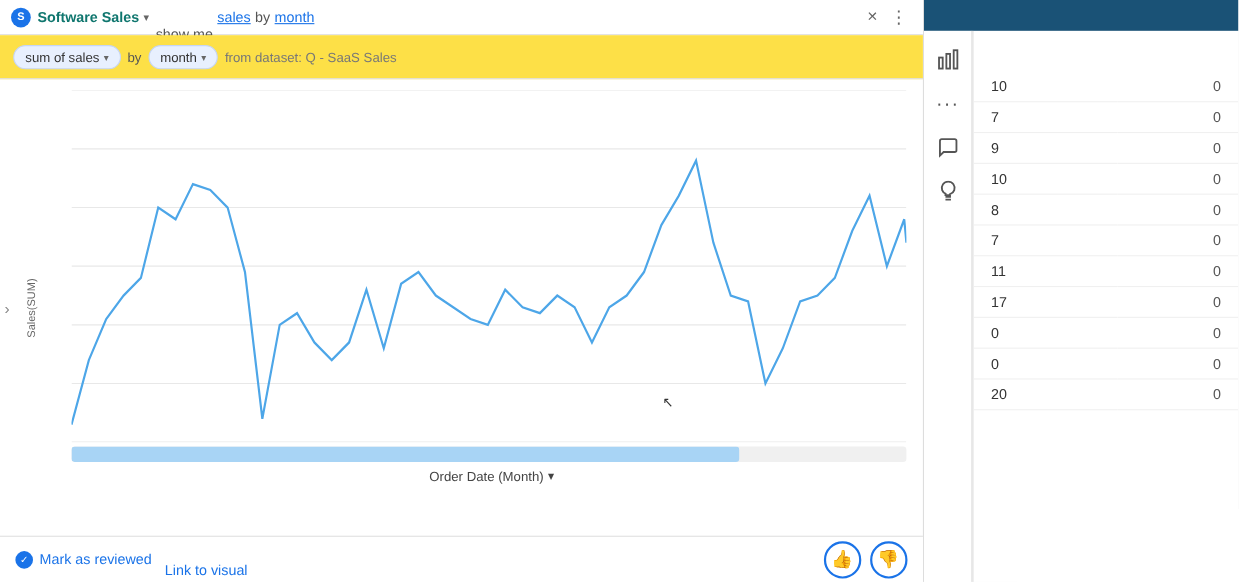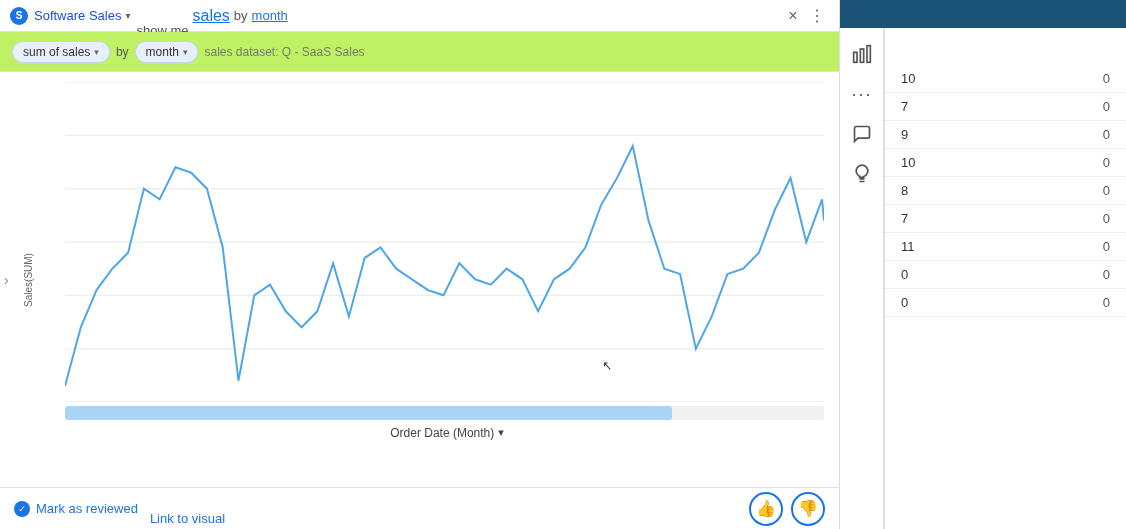--- a/index.html
+++ b/index.html
@@ -27,42 +27,42 @@
       height: 18px;
       border-radius: 50%;
       background: #1a73e8;
       display: flex; align-items: center; justify-content: center;
       color: white; font-size: 10px; font-weight: bold;
       margin-right: 6px;
       flex-shrink: 0;
     }
 
     .header-title {
-      font-weight: 400;
-      font-size: 13px;
-      color: #1d4ed8;
+      font-weight: 700;
+      font-size: 13px;
+      color: #0f766e;
       margin-right: 4px;
     }
 
     .header-dropdown-arrow {
       font-size: 10px;
       color: #666;
       margin-right: 6px;
     }
 
     .header-show-me {
       color: #555;
       font-size: 13px;
       margin-right: 4px;
       margin-top: 29px;
     }
 
     .header-sales-link {
       color: #1a73e8;
-      font-size: 16px;
+      font-size: 13px;
       text-decoration: underline;
       margin-right: 4px;
     }
 
     .header-by {
       color: #555;
       font-size: 13px;
       margin-right: 4px;
     }
 
@@ -88,21 +88,21 @@
       cursor: pointer;
       color: #666;
       font-size: 16px;
     }
 
     .query-bar {
       display: flex;
       align-items: center;
       padding: 8px 12px;
       border-bottom: 1px solid #e0e0e0;
-      background: #bef264;
+      background: #fde047;
       height: 40px;
       gap: 6px;
     }
 
     .pill {
       display: flex;
       align-items: center;
       background: #e8f0fe;
       border: 1px solid #c5d5f5;
       border-radius: 14px;
@@ -335,21 +335,21 @@
   <div class="query-bar">
     <div class="pill">
       <span>sum of sales</span>
       <span class="arrow">▾</span>
     </div>
     <span class="query-by">by</span>
     <div class="pill">
       <span>month</span>
       <span class="arrow">▾</span>
     </div>
-    <span class="query-dataset">sales dataset: Q - SaaS Sales</span>
+    <span class="query-dataset">from dataset: Q - SaaS Sales</span>
   </div>
 
   <div class="chart-area">
     <div class="y-axis-label">Sales(SUM)</div>
 
     <div class="left-expand">›</div>
 
     <div class="chart-container">
       <svg class="chart-svg" viewBox="0 0 770 300" preserveAspectRatio="none">
 
@@ -529,24 +529,32 @@
             </tr>
             <tr>
               <td>7</td>
               <td>0</td>
             </tr>
             <tr>
               <td>11</td>
               <td>0</td>
             </tr>
             <tr>
-              <td>0</td>
-              <td>0</td>
-            </tr>
-            <tr>
-              <td>0</td>
+              <td>17</td>
+              <td>0</td>
+            </tr>
+            <tr>
+              <td>0</td>
+              <td>0</td>
+            </tr>
+            <tr>
+              <td>0</td>
+              <td>0</td>
+            </tr>
+            <tr>
+              <td>20</td>
               <td>0</td>
             </tr>
           </tbody>
       </table>
     </div>
   </div>
 </div>
 
 </body></html>

